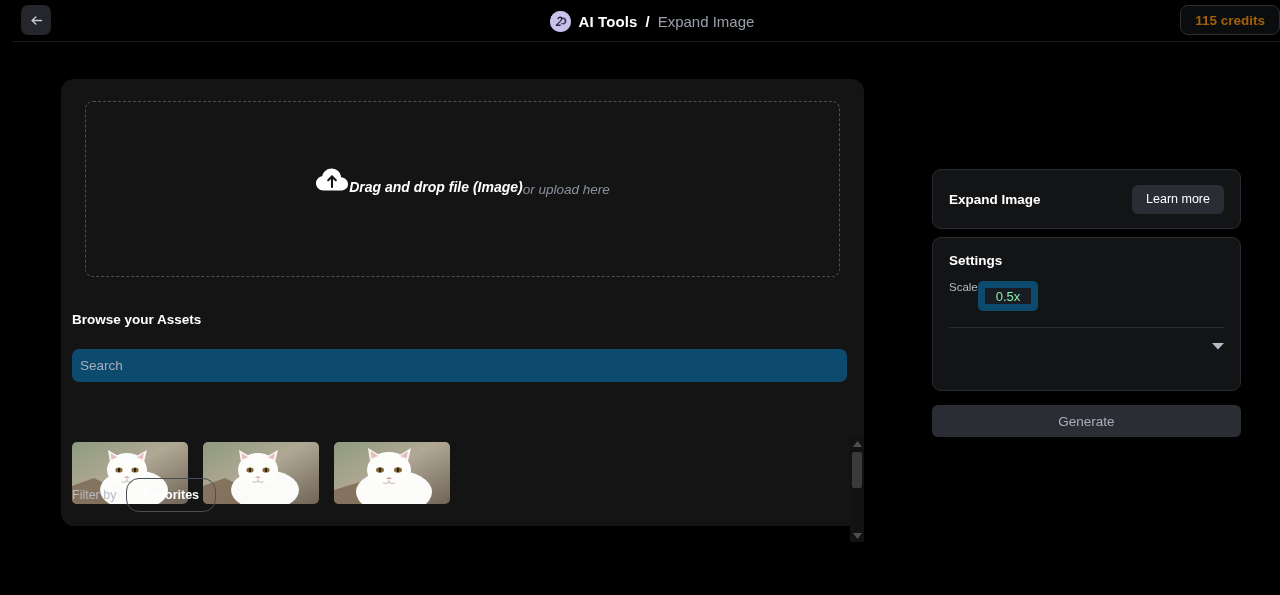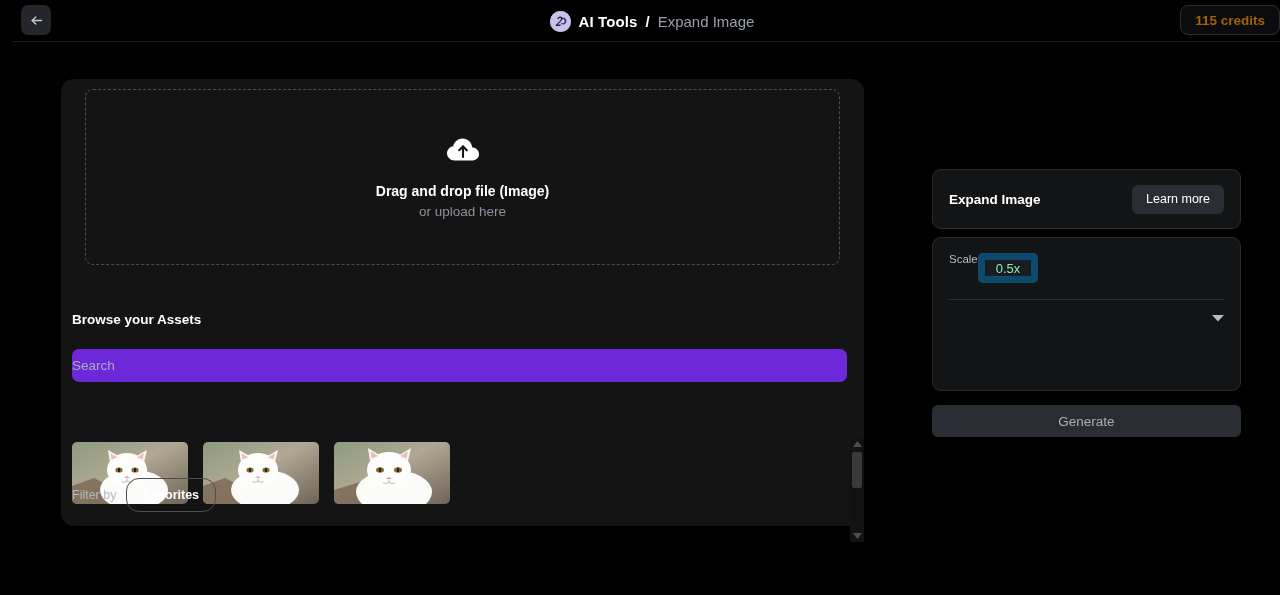--- a/index.html
+++ b/index.html
@@ -62,46 +62,47 @@
   }
 
   
   .main-card {
     position: absolute; left: 61px; top: 79px;
     width: 803px; height: 447px;
     background: #141414;
     border-radius: 13px;
   }
   .dropzone {
-    position: absolute; left: 24px; top: 10px;
+    position: absolute; left: 24px; top: 22px;
     width: 755px; height: 176px;
     border: 1px dashed #4d4f54;
     border-radius: 8px;
-    display: flex; flex-direction: column;
+    display: flex; flex-direction: row;
     align-items: center; justify-content: center;
     cursor: pointer;
+    font-style: italic;
   }
   .cloud-icon { margin-bottom: 17px; }
   .dz-title {
     color: #ffffff; font-size: 14px; font-weight: bold;
     margin-bottom: 5px;
   }
   .dz-sub { color: #8b919c; font-size: 13.5px; }
 
   .browse-title {
     position: absolute; left: 11px; top: 233px;
     color: #ffffff; font-size: 13.5px; font-weight: bold;
   }
   .search-box {
     position: absolute; left: 11px; top: 270px;
     width: 775px; height: 33px;
-    background: #6d28d9;
+    background: #0c4a6e;
     border: none; border-radius: 7px;
     color: #a9afba; font-size: 13.5px;
-    padding: 0 0;
+    padding: 0 8px;
     font-family: "Liberation Sans", sans-serif;
     outline: none;
   }
   .search-box::placeholder { color: #a9afba; }
 
   .filter-row {
     position: absolute; left: 11px; top: 399px;
     display: flex; align-items: center; gap: 10px;
   }
   .filter-label { color: #b5bbc5; font-size: 12.5px; }
@@ -364,20 +365,21 @@
   </div>
 
 </div>
 
 <div class="panel-info">
   <span class="panel-info-title">Expand Image</span>
   <span class="learn-more">Learn more</span>
 </div>
 
 <div class="panel-settings">
+  <div class="settings-title">Settings</div>
 
   <div class="field-row">
     <div class="field scale">
       <span class="field-label">Scale</span>
       <span class="field-input">0.5x</span>
     </div>
   </div>
 
   <div class="divider"></div>
 

